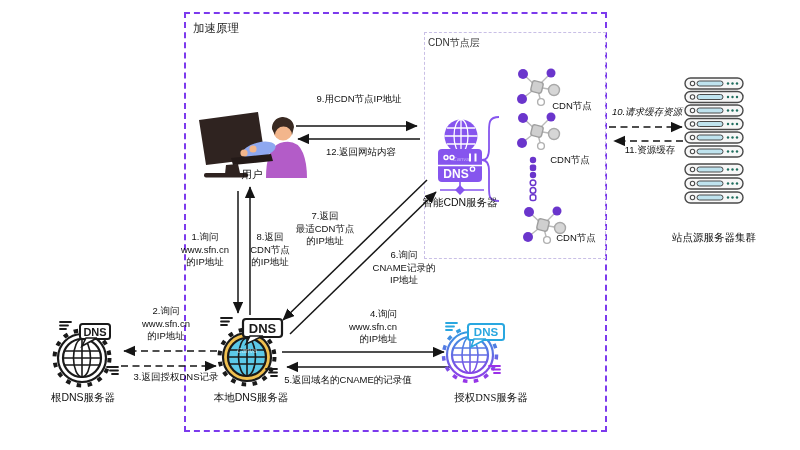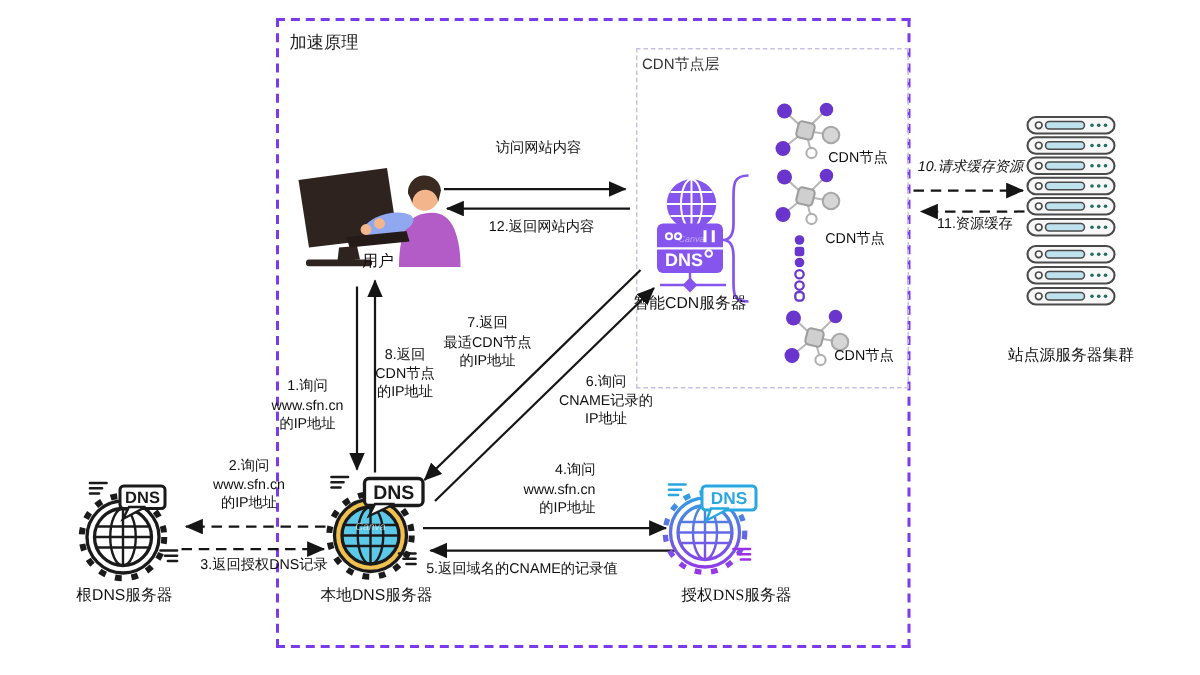--- a/index.html
+++ b/index.html
@@ -180,21 +180,21 @@
   <div class="lbl" style="left:227px;top:168px;width:50px;">用户</div>
   <div class="lbl" style="left:413px;top:196px;width:94px;">智能CDN服务器</div>
   <div class="lbl" style="left:550px;top:99px;width:44px;font-size:9.5px;">CDN节点</div>
   <div class="lbl" style="left:548px;top:153px;width:44px;font-size:9.5px;">CDN节点</div>
   <div class="lbl" style="left:554px;top:231px;width:44px;font-size:9.5px;">CDN节点</div>
   <div class="lbl" style="left:668px;top:231px;width:92px;">站点源服务器集群</div>
   <div class="lbl" style="left:43px;top:391px;width:80px;text-align:center;">根DNS服务器</div>
   <div class="lbl" style="left:206px;top:391px;width:90px;">本地DNS服务器</div>
   <div class="lbl" style="left:446px;top:391px;width:90px;font-family:Liberation Serif, serif;">授权DNS服务器</div>
 
-  <div class="step" style="left:174px;top:231px;width:62px;margin-top:21px;">
+  <div class="step" style="left:174px;top:231px;width:62px;">
     <div>1.询问</div>
       <div>www.sfn.cn</div>
       <div>的IP地址</div>
   </div>
   <div class="step" style="left:241px;top:231px;width:58px;">
     <div>8.返回</div>
       <div>CDN节点</div>
       <div>的IP地址</div>
   </div>
   <div class="step" style="left:132px;top:305px;width:68px;">
@@ -217,21 +217,21 @@
     <div>6.询问</div>
       <div>CNAME记录的</div>
       <div>IP地址</div>
   </div>
   <div class="step" style="left:282px;top:210px;width:86px;">
     <div>7.返回</div>
       <div>最适CDN节点</div>
       <div>的IP地址</div>
   </div>
   <div class="step" style="left:300px;top:93px;width:118px;">
-      <div>访问网站内容</div>
+    <div>9.用CDN节点IP地址</div>
   </div>
   <div class="step" style="left:312px;top:146px;width:98px;">
     <div>12.返回网站内容</div>
   </div>
   <div class="step" style="left:599px;top:106px;width:96px;font-style:italic;">
     <div>10.请求缓存资源</div>
   </div>
   <div class="step" style="left:602px;top:144px;width:96px;">
     <div>11.资源缓存</div>
   </div>

